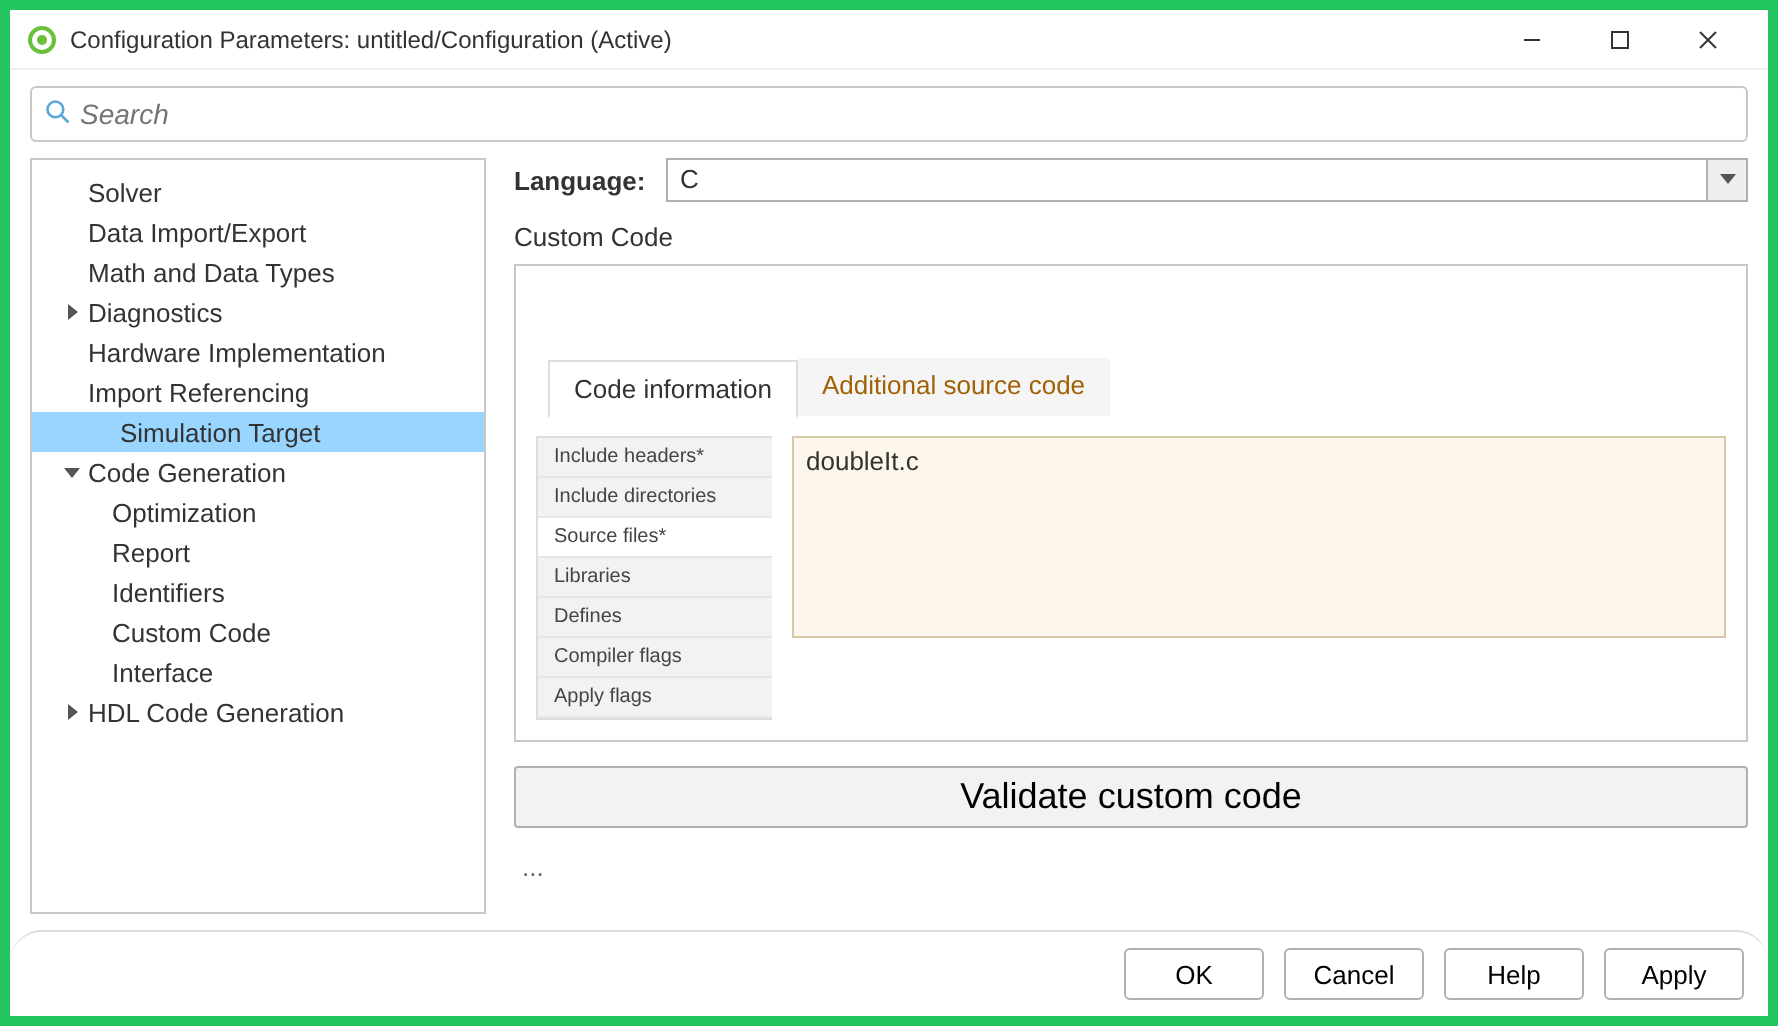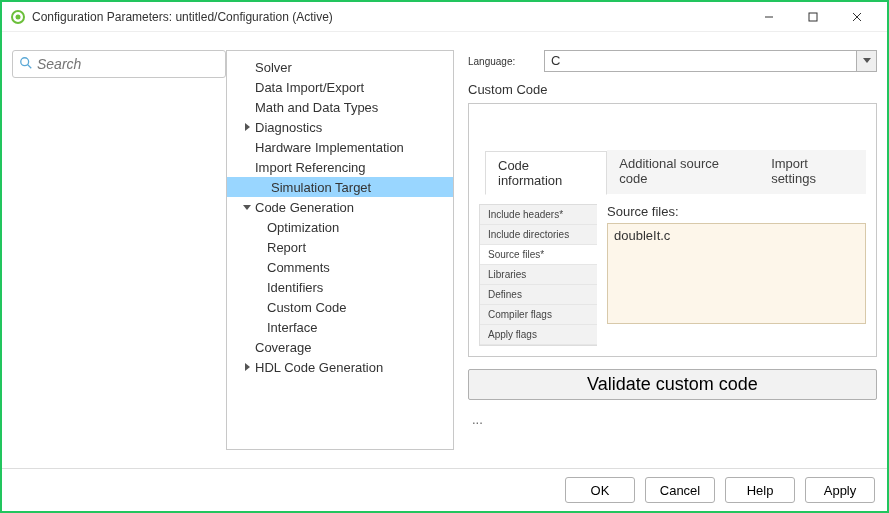--- a/index.html
+++ b/index.html
@@ -1,55 +1,55 @@
 <!DOCTYPE html>
 <html><head>
 <meta charset="utf-8">
 <style>
   * { box-sizing: border-box; margin: 0; padding: 0; font-family: "Segoe UI", Arial, sans-serif; }
   body { background: #fff; width: 889px; height: 513px; overflow: hidden; font-size: 13px; color: #333; }
-  .window { display: flex; flex-direction: column; height: 100%; border: 2px solid #22c55e; gap: 10px; }
+  .window { display: flex; flex-direction: column; height: 100%; border: 5px solid #22c55e; }
   .titlebar { display: flex; align-items: center; height: 30px; padding: 0 8px; border-bottom: 1px solid #eee; }
   .titlebar .app-icon { width: 16px; height: 16px; margin-right: 6px; }
   .titlebar .title { flex: 1; font-size: 12px; color: #333; }
   .winctl { display: flex; gap: 0; }
   .winctl div { width: 44px; height: 28px; display: flex; align-items: center; justify-content: center; color: #333; cursor: default; }
   .winctl svg { width: 10px; height: 10px; }
-  .content { flex: 1; display: flex; flex-direction: row; padding: 8px 10px 8px 10px; justify-content: space-between; }
+  .content { flex: 1; display: flex; flex-direction: column; padding: 8px 10px 8px 10px; justify-content: space-between; }
   .searchwrap { border: 1px solid #c8c8c8; border-radius: 3px; height: 28px; display: flex; align-items: center; padding: 0 6px; margin-bottom: 8px; }
   .searchwrap svg { width: 14px; height: 14px; margin-right: 4px; flex-shrink:0; }
   .searchwrap input { border: none; outline: none; flex: 1; font-size: 14px; font-style: italic; color: #999; background: transparent; }
   .mainrow { display: flex; flex: 1; gap: 14px; min-height: 0; }
   .sidebar { width: 228px; border: 1px solid #c8c8c8; padding: 6px 0; overflow: auto; }
   .tree-item { height: 20px; display: flex; align-items: center; padding-left: 28px; cursor: default; font-size: 13px; color: #333; white-space: nowrap; }
   .tree-item.level1 { padding-left: 40px; }
   .tree-item .caret { position: relative; left: -12px; width: 0; }
   .tree-item.selected { background: #99d6ff; padding-left: 44px; }
   .caret svg { width: 8px; height: 8px; display:block; }
   .panel { flex: 1; display: flex; flex-direction: column; }
   .formrow { display: flex; align-items: center; margin-bottom: 10px; }
-  .formrow label { width: 76px; font-size: 10px; color: #333; }
+  .formrow label { width: 76px; font-size: 13px; color: #333; font-weight: bold; }
   .select { flex: 1; display: flex; border: 1px solid #b0b0b0; height: 22px; }
   .select .sel-val { flex:1; padding: 2px 6px; font-size: 13px; }
   .select .sel-btn { width: 20px; border-left: 1px solid #b0b0b0; background: #efefef; display:flex; align-items:center; justify-content:center; }
   .section-label { font-size: 13px; margin-bottom: 6px; }
   .custom-box { border: 1px solid #c8c8c8; padding: 10px; flex: 0 0 auto; }
   .tabs { display:flex; margin-bottom: 10px; margin-left: 6px; margin-top: 36px; }
-  .tab { padding: 6px 12px; font-size: 13px; color: #404040; background: #f5f5f5; cursor: default; }
+  .tab { padding: 6px 12px; font-size: 13px; color: #a16207; background: #f5f5f5; cursor: default; }
   .tab.active { background: #fff; border: 1px solid #ddd; border-bottom: 1px solid #fff; color: #333; position: relative; top:1px; }
   .code-area { display: flex; gap: 10px; }
   .subtabs { width: 118px; border: 1px solid #ddd; border-right: none; }
   .subtab { padding: 4px 8px; font-size: 10px; background: #f2f2f2; border-bottom: 1px solid #e6e6e6; cursor: default; color: #444; }
   .subtab.active { background: #fff; }
   .src-col { flex:1; }
   .src-label { font-size: 13px; margin-bottom: 4px; }
   .textarea { width: 100%; height: 101px; border: 1px solid #d8c9aa; background: #fdf6ea; padding: 4px 6px; font-size: 13px; color: #333; resize: none; outline: none; font-family: inherit; }
   .validate-btn { margin-top: 12px; border: 1px solid #b0b0b0; background: #f2f2f2; padding: 4px 10px; font-size: 18px; cursor: default; border-radius: 2px; }
   .ellipsis { margin-top: 12px; color: #666; font-size: 13px; padding-left: 4px;}
-  .footer { display: flex; justify-content: flex-end; gap: 10px; padding: 8px 12px; border-top: 1px solid #ddd; }
+  .footer { display: flex; justify-content: flex-end; gap: 10px; padding: 8px 12px; border-top: 1px solid #ddd; border-radius: 16px; }
   .footer button { min-width: 70px; height: 26px; border: 1px solid #b0b0b0; background: #fff; border-radius: 3px; font-size: 13px; cursor: default; }
 </style>
 </head>
 <body>
 
 <div class="window">
   <div class="titlebar">
     <span class="app-icon">
       <svg viewBox="0 0 16 16">
           <circle cx="8" cy="8" r="6" fill="none" stroke="#6bbf3a" stroke-width="2"></circle>
@@ -124,33 +124,27 @@
             </span>
             <span>Code Generation</span>
           </div>
           <div class="tree-item level1">
             <span>Optimization</span>
           </div>
           <div class="tree-item level1">
             <span>Report</span>
           </div>
           <div class="tree-item level1">
-            <span>Comments</span>
-          </div>
-          <div class="tree-item level1">
             <span>Identifiers</span>
           </div>
           <div class="tree-item level1">
             <span>Custom Code</span>
           </div>
           <div class="tree-item level1">
             <span>Interface</span>
-          </div>
-          <div class="tree-item">
-            <span>Coverage</span>
           </div>
           <div class="tree-item">
             <span class="caret">
               <svg viewBox="0 0 8 8">
                 <path d="M2 0 L2 8 L7 4 Z" fill="#555"></path>
               </svg>
             </span>
             <span>HDL Code Generation</span>
           </div>
         </div>
@@ -167,34 +161,32 @@
             </div>
           </div>
         </div>
 
         <div class="section-label">Custom Code</div>
 
         <div class="custom-box">
           <div class="tabs" id="tabs">
               <div class="tab active">Code information</div>
               <div class="tab">Additional source code</div>
-              <div class="tab">Import settings</div>
             </div>
           <div class="code-area">
             <div class="subtabs" id="subtabs">
                 <div class="subtab">Include headers*</div>
                 <div class="subtab">Include directories</div>
                 <div class="subtab active">Source files*</div>
                 <div class="subtab">Libraries</div>
                 <div class="subtab">Defines</div>
                 <div class="subtab">Compiler flags</div>
                 <div class="subtab">Apply flags</div>
               </div>
             <div class="src-col">
-              <div class="src-label">Source files:</div>
               <textarea class="textarea" style="">doubleIt.c</textarea>
             </div>
           </div>
         </div>
 
         <button class="validate-btn">Validate custom code</button>
         <div class="ellipsis">...</div>
       </div>
     </div>
   </div>

